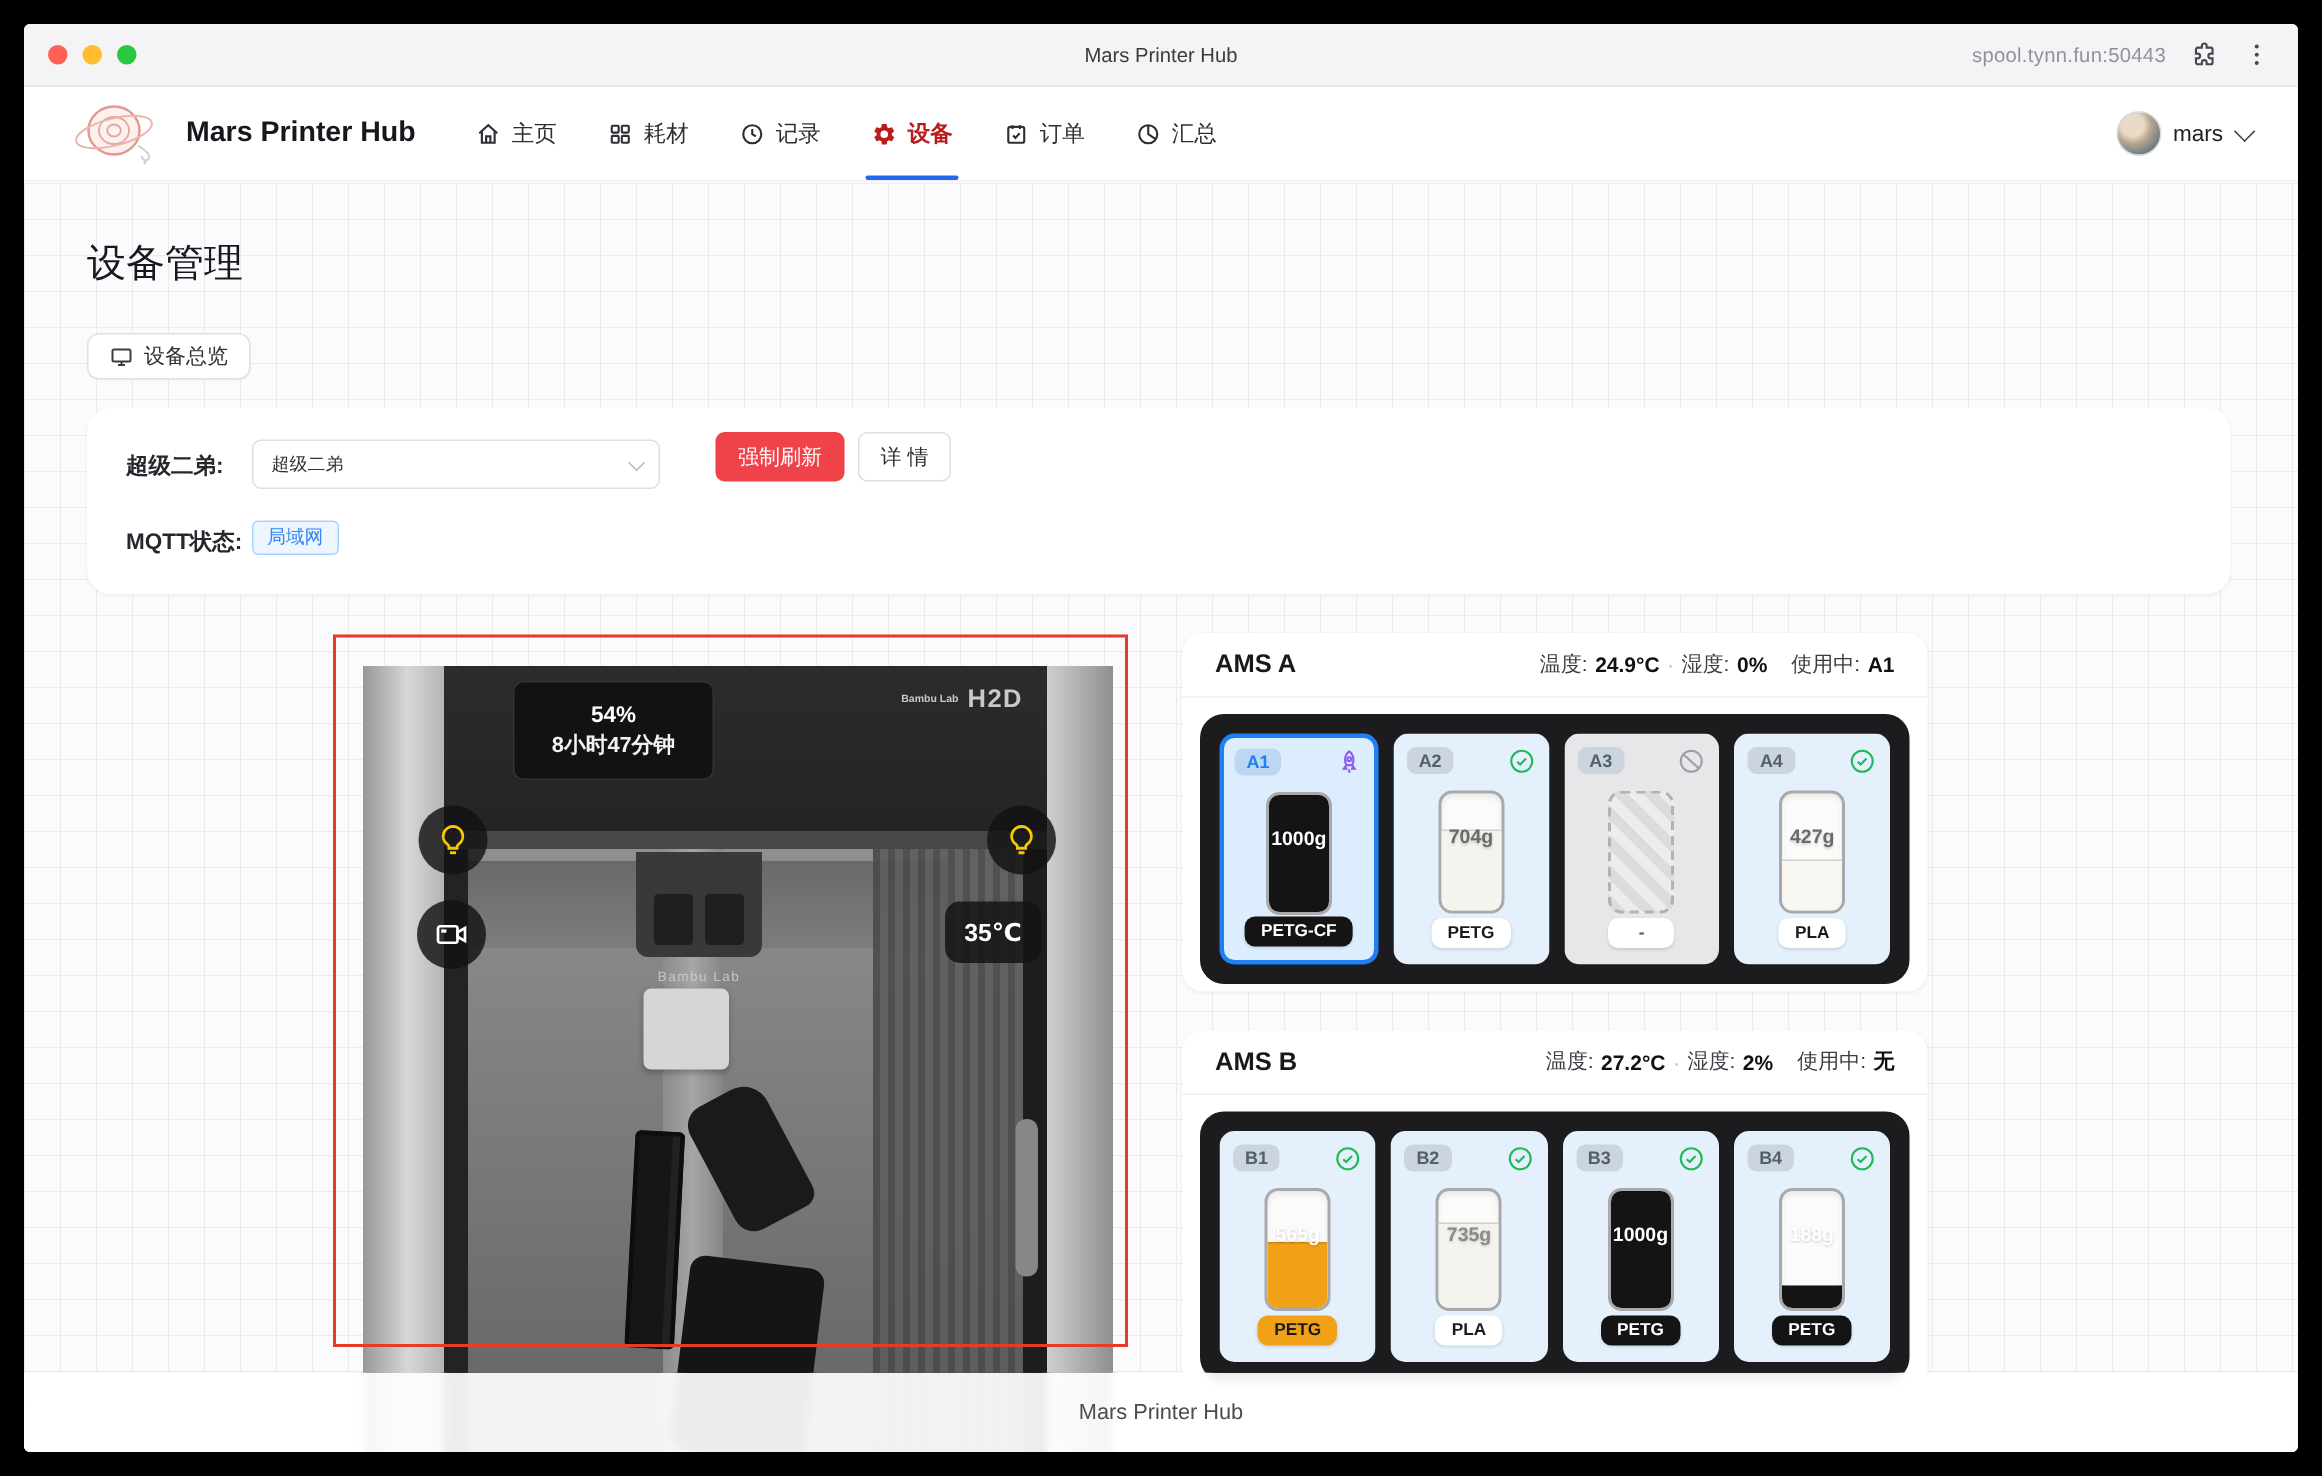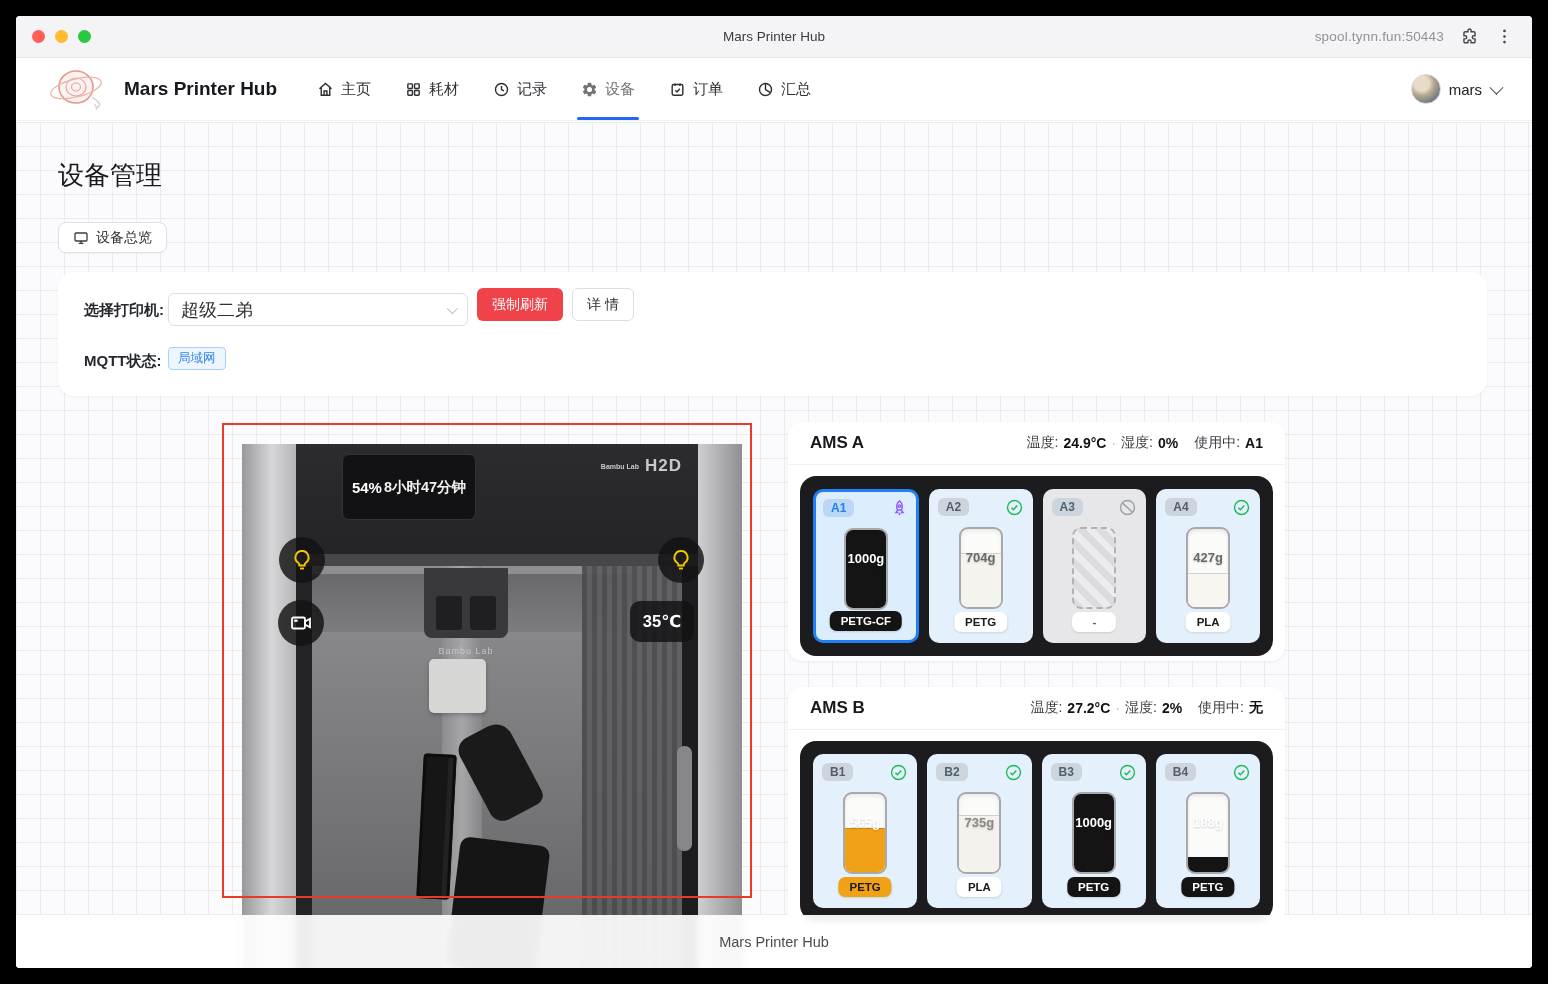--- a/index.html
+++ b/index.html
@@ -16,56 +16,56 @@
   .chrome-url { font-size:13.5px; color:#8f9398; letter-spacing:.2px;text-align:center; }
   .chrome-ic { width:19px; height:19px; color:#45484c; }
 
   
   .appbar { position:relative; height:63px; background:#fff; border-bottom:1px solid #eef0f3; display:flex; align-items:center; padding:0 32px; }
   .logo { width:62px; height:52px; margin-right:14px; }
   .brand { font-size:19px; font-weight:700; color:#15181c; margin-right:40px; white-space:nowrap; }
   .nav { display:flex; align-items:stretch; height:100%; gap:34px; }
   .nav-item { position:relative; display:flex; align-items:center; gap:7px; font-size:15px; color:#2c2f33; cursor:pointer; }
   .nav-item svg { width:17px; height:17px; }
-  .nav-item.active { color:#737373; font-weight:400; }
+  .nav-item.active { color:#b91c1c; font-weight:700; }
   .nav-item.active::after { content:""; position:absolute; left:-4px; right:-4px; bottom:0; height:3px; background:#2468f2; border-radius:2px; }
   .user { margin-left:auto; display:flex; align-items:center; gap:8px; }
   .avatar { width:30px; height:30px; border-radius:50%; background:radial-gradient(circle at 35% 30%,#e8dcc8 0 28%,#b9a88e 45%,#6f7d84 75%,#4d5b63); border:1px solid #d9d9d9; }
   .user-name { font-size:15px; color:#222; }
   .chev { width:10px; height:10px; border-right:1.8px solid #444; border-bottom:1.8px solid #444; transform:rotate(45deg) translateY(-2px); }
 
   
   .content { position:absolute; top:106px; left:0; right:0; bottom:0;
     background-color:#fbfbfd;
     background-image:linear-gradient(#ebebee 1px,transparent 1px),linear-gradient(90deg,#ebebee 1px,transparent 1px);
     background-size:24px 24px; }
   .page-title { position:absolute; left:42px; top:36px; font-size:26px; font-weight:400; color:#17191d; }
   .overview-btn { position:absolute; left:42px; top:100px; height:31px; padding:0 14px; display:flex; align-items:center; gap:7px;
     background:#fff; border:1px solid #e0e1e6; border-radius:8px; font-size:14px; color:#2c2f33; box-shadow:0 1px 2px rgba(0,0,0,.04); cursor:pointer; }
   .overview-btn svg { width:16px; height:16px; color:#3a3d42; }
 
   .filter-card { position:absolute; left:42px; top:150px; width:1429px; height:124px; background:#fff; border-radius:16px; box-shadow:0 1px 3px rgba(20,30,50,.06); }
   .f-label { position:absolute; font-size:15px; font-weight:700; color:#25282d; }
-  .select { position:absolute; left:110px; top:21px; width:300px; height:33px; background:#fff; border:1px solid #dcdfe6; border-radius:6px;
-    display:flex; align-items:center; padding:0 12px; font-size:18px; color:#303236; cursor:pointer; }
+  .select { position:absolute; left:110px; top:21px; width:272px; height:33px; background:#fff; border:1px solid #dcdfe6; border-radius:6px;
+    display:flex; align-items:center; padding:0 12px; font-size:12px; color:#303236; cursor:pointer; }
   .select .sel-chev { margin-left:auto; width:8px; height:8px; border-right:1.5px solid #b8bcc4; border-bottom:1.5px solid #b8bcc4; transform:rotate(45deg) translateY(-2px); }
   .btn { position:absolute; top:16px; height:33px; border-radius:6px; font-size:14px; display:flex; align-items:center; justify-content:center; cursor:pointer; }
   .btn-danger { left:419px; width:86px; background:#f04349; color:#fff; border:none; font-weight:500; }
   .btn-plain { left:514px; width:62px; background:#fff; color:#2c2f33; border:1px solid #dcdfe6; }
   .mqtt-badge { position:absolute; left:110px; top:75px; height:23px; padding:0 9px; display:flex; align-items:center;
     background:#edf5ff; border:1px solid #a9d1ff; border-radius:4px; font-size:12.5px; color:#3086f3; }
 
   
   .red-rect { position:absolute; left:206px; top:301px; width:530px; height:475px; border:2px solid #e8392a; z-index:5; pointer-events:none; }
   .camera { position:absolute; left:226px; top:322px; width:500px; height:525px; background:#bfbfc1; overflow:hidden; }
   .cam-side-l { position:absolute; left:0; top:0; bottom:0; width:54px; background:linear-gradient(90deg,#98989a,#d7d7d9 55%,#b5b5b7); }
   .cam-side-r { position:absolute; right:0; top:0; bottom:0; width:44px; background:linear-gradient(90deg,#cfcfd1,#a9a9ab 60%,#8f8f91); }
   .cam-top { position:absolute; left:54px; right:44px; top:0; height:110px; background:linear-gradient(180deg,#2c2c2f,#242427); }
   .cam-screen { position:absolute; left:46px; top:10px; width:134px; height:66px; background:#121214; border-radius:7px; border:1px solid #333;
-    display:flex; flex-direction:row; align-items:center; justify-content:center; gap:2px; }
+    display:flex; flex-direction:column; align-items:center; justify-content:center; gap:2px; }
   .cam-progress { color:#fff; font-size:15px; font-weight:700; }
   .cam-time { color:#f2f2f2; font-size:14.5px; font-weight:600; }
   .cam-logo { position:absolute; right:16px; top:12px; display:flex; align-items:center; gap:6px; color:#c9c9cb; }
   .cam-logo .bl { font-size:7px; line-height:7px; font-weight:600; text-align:left; }
   .cam-logo .h2d { font-size:17px; font-weight:800; letter-spacing:1px; }
   .cam-strip { position:absolute; left:54px; right:44px; top:110px; height:12px; background:#47474a; }
   .cam-chamber { position:absolute; left:54px; right:44px; top:122px; bottom:0; background:linear-gradient(180deg,#8f8f91,#77777a 55%,#636366); }
   .door-edge { position:absolute; left:0; top:0; bottom:0; width:16px; background:#232326; }
   .pillar { position:absolute; left:146px; top:0; bottom:0; width:40px; background:linear-gradient(90deg,#8c8c8e,#a6a6a8 50%,#858587); }
   .gantry { position:absolute; left:16px; right:66px; top:8px; height:58px; background:linear-gradient(180deg,rgba(60,60,64,.45),rgba(90,90,94,.25)); }
@@ -207,21 +207,21 @@
 
     <button class="overview-btn">
       <svg viewBox="0 0 24 24" fill="none" stroke="currentColor" stroke-width="2">
           <rect x="3" y="4.5" width="18" height="12" rx="1.5"></rect>
           <path d="M8.5 20h7M12 16.5V20"></path>
         </svg>
       <span>设备总览</span>
     </button>
 
     <div class="filter-card">
-      <span class="f-label" style="left:26px; top:29px;">选择打印机:</span>
+      <span class="f-label" style="left:26px; top:29px;">超级二弟:</span>
       <div class="select">
         <span>超级二弟</span>
         <span class="sel-chev"></span>
       </div>
       <button class="btn btn-danger">强制刷新</button>
       <button class="btn btn-plain">详 情</button>
       <span class="f-label" style="left:26px; top:80px;">MQTT状态:</span>
       <span class="mqtt-badge">局域网</span>
     </div>
 

